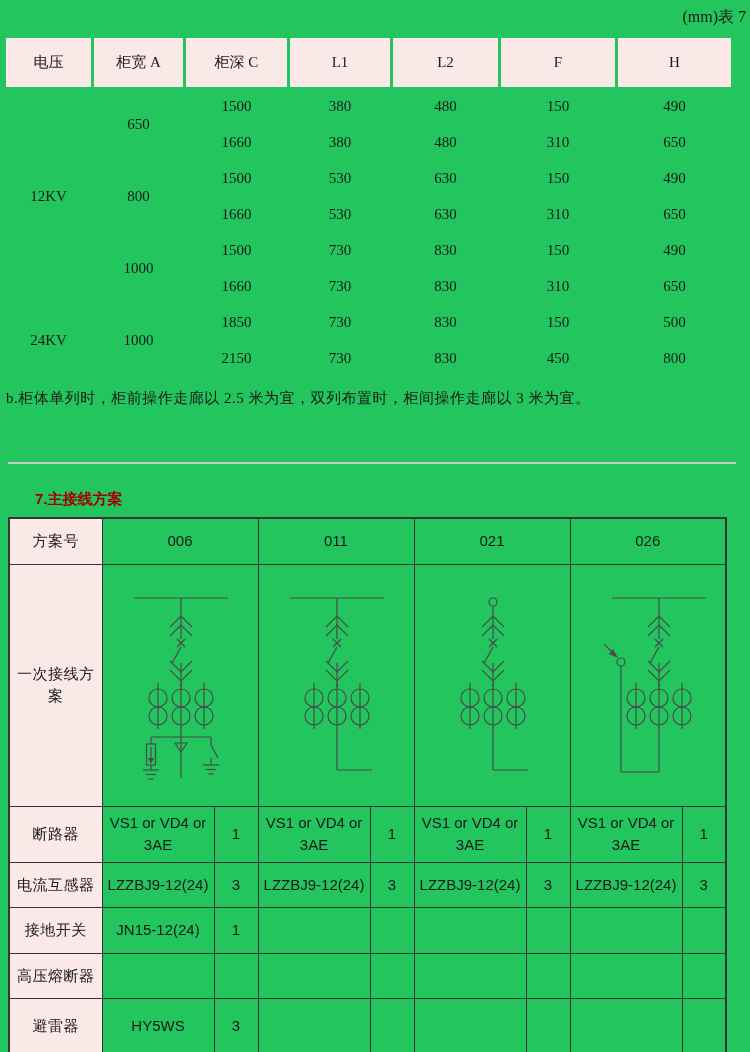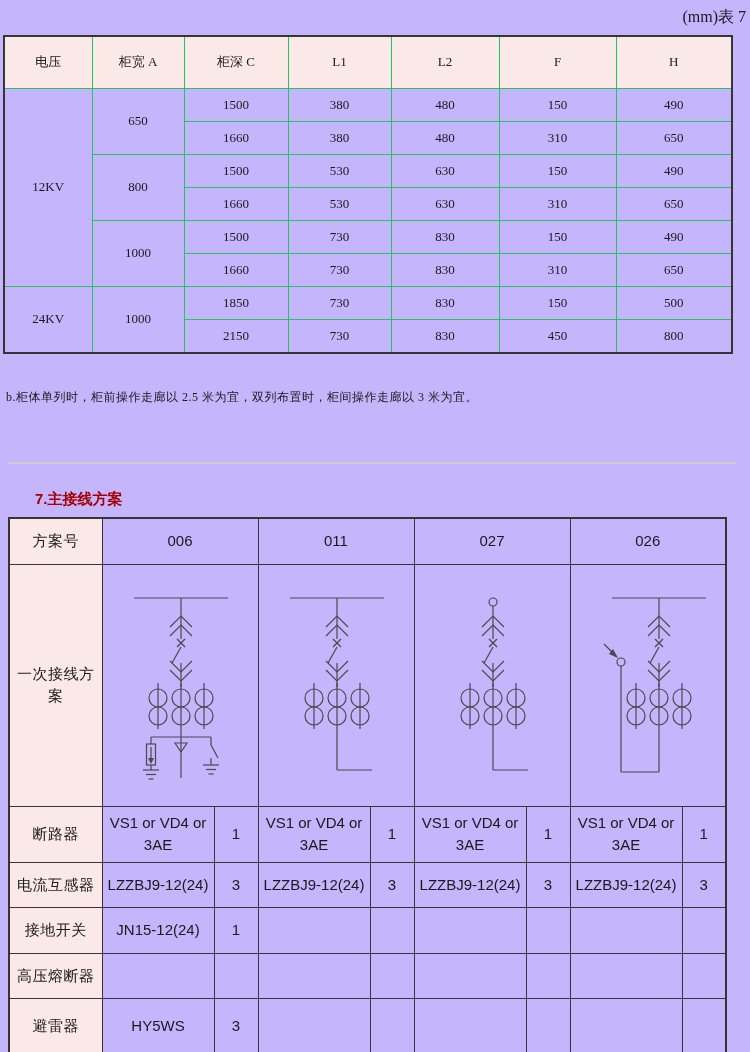--- a/index.html
+++ b/index.html
@@ -1,26 +1,26 @@
 <!DOCTYPE html>
 <html><head>
 <meta charset="utf-8">
 <style>
   html,body{margin:0;padding:0;background:#fff;}
-  .page{position:relative;width:750px;height:1052px;background:#c4b5fd;overflow:hidden;
+  .page{position:relative;width:750px;height:1052px;background:#22c55e;overflow:hidden;
         font-family:"Liberation Serif",serif;color:#1a1a1a;}
   .caption{position:absolute;top:7px;right:4px;font-size:16px;}
   table{border-collapse:collapse;table-layout:fixed;}
   #t1{position:absolute;top:35px;left:3px;border:2px solid #353535;}
-  #t1 td{border:1px solid #22c55e;text-align:center;vertical-align:middle;
-         font-size:13px;padding:8px;}
+  #t1 td{border:3px solid #22c55e;text-align:center;vertical-align:middle;
+         font-size:15px;padding:8px;}
   #t1 tr.hd{height:52px;}
   #t1 tr.hd td{background:#fbe9e8;}
   #t1 tr.bd{height:33px;}
-  .note{position:absolute;top:389px;left:6px;font-size:12px;letter-spacing:.5px;}
+  .note{position:absolute;top:389px;left:6px;font-size:15px;letter-spacing:.5px;}
   .divider{position:absolute;top:462px;left:8px;width:728px;height:2px;background:#cccccc;}
   .sec-title{position:absolute;top:490px;left:35px;font-family:Liberation Sans, sans-serif;
              font-weight:bold;font-size:15px;color:#a40000;}
   #t2{position:absolute;top:517px;left:8px;border:2px solid #353535;}
   #t2 td{border:1px solid #353535;text-align:center;vertical-align:middle;
          font-size:15px;padding:0;}
   #t2 td.lbl{background:#fbe9e8;letter-spacing:.5px;padding:11px 6px;line-height:1.5;}
   #t2 td.sans{font-family:"Liberation Sans",sans-serif;line-height:1.45;}
   #t2 tr.hdr{height:34px;}
   #t2 tr.diag{height:242px;}
@@ -143,21 +143,21 @@
       <col style="width:112px">
         <col style="width:44px">
       <col style="width:112px">
         <col style="width:44px">
     </colgroup>
     <tbody>
       <tr class="hdr">
         <td class="lbl">方案号</td>
         <td colspan="2" class="sans">006</td>
         <td colspan="2" class="sans">011</td>
-        <td colspan="2" class="sans">027</td>
+        <td colspan="2" class="sans">021</td>
         <td colspan="2" class="sans">026</td>
       </tr>
       <tr class="diag">
         <td class="lbl">一次接线方案</td>
         <td colspan="2" class="dcell">
 
           <svg class="sld" width="154" height="241" viewBox="0 0 154 241">
             <line x1="31" y1="33" x2="125" y2="33"></line>
             <line x1="78" y1="33" x2="78" y2="74"></line>
             <path d="M67,62 L78,51 L89,62"></path>

